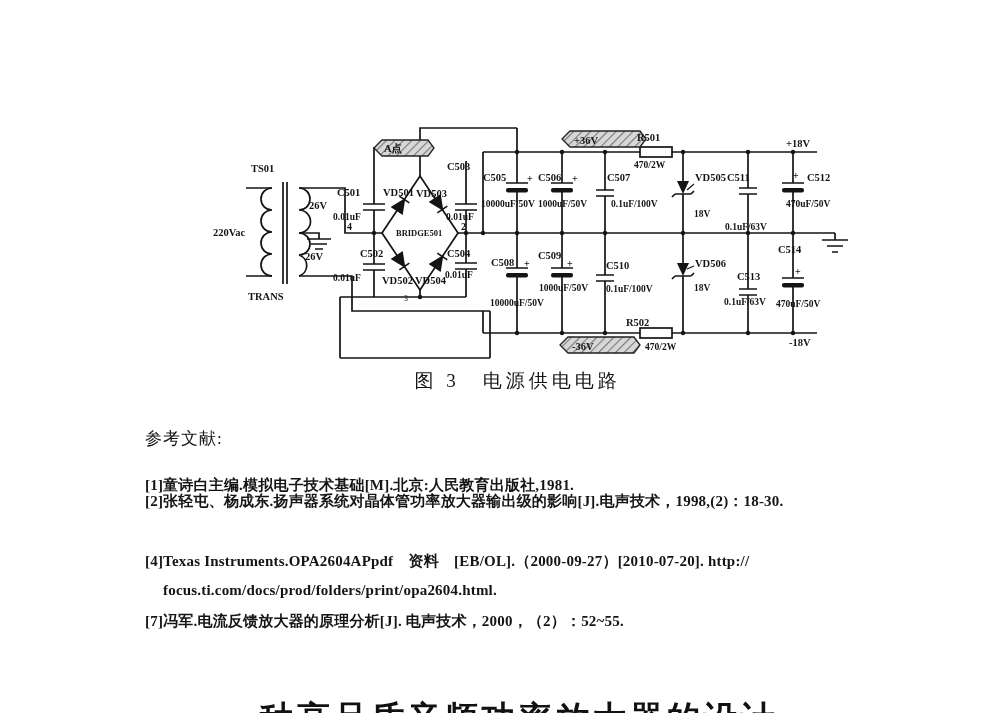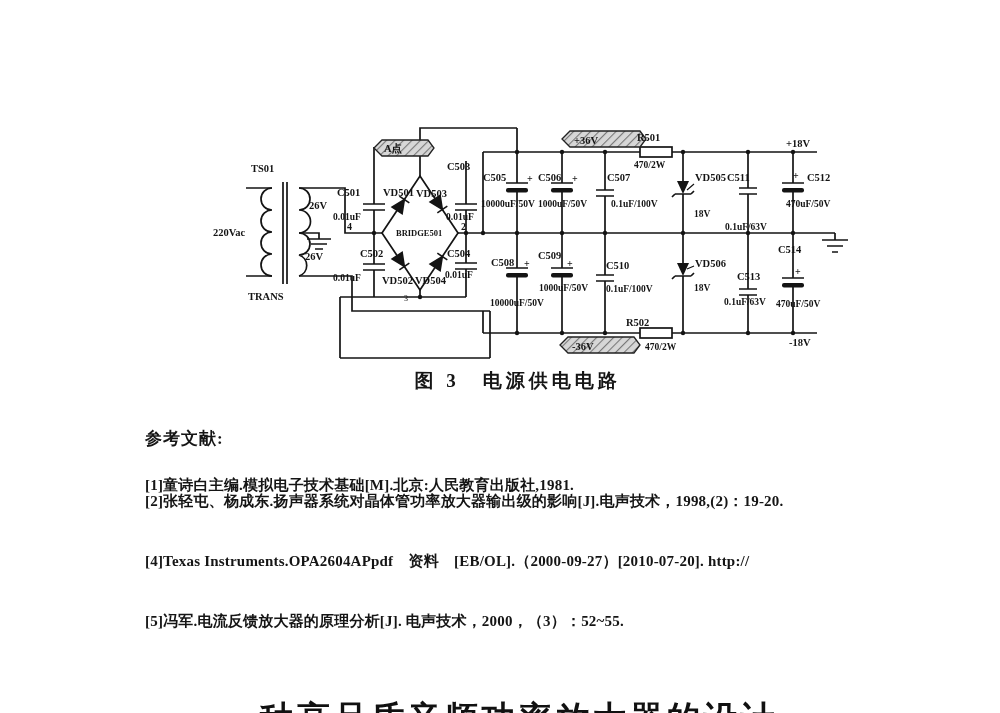--- a/index.html
+++ b/index.html
@@ -6,22 +6,22 @@
   .page{position:relative;width:1000px;height:713px;background:#fff;overflow:hidden;
         font-family:"Liberation Serif","DejaVu Serif",serif;color:#151515;}
   .schematic{position:absolute;left:0;top:0;}
   .schematic text{fill:#141414;font-family:"Liberation Serif","DejaVu Serif",serif;}
   .lbl{font-size:10.5px;font-weight:bold;}
   .val{font-size:9.5px;font-weight:bold;}
   .pin{font-size:10px;font-weight:bold;}
   .tiny{font-size:8px;}
   .banner-text{font-size:10.5px;font-weight:bold;fill:#101010;}
   .caption{position:absolute;left:0;right:0;top:368px;text-align:center;padding-left:35px;
-           font-size:19px;font-weight:bold;letter-spacing:4px;}
-  .refs-heading{position:absolute;left:145px;top:427px;font-size:17px;font-weight:bold;letter-spacing:1px;}
+           font-size:19px;font-weight:normal;letter-spacing:4px;}
+  .refs-heading{position:absolute;left:145px;top:427px;font-size:17px;font-weight:normal;letter-spacing:1px;}
   .ref-line{position:absolute;left:145px;font-size:15px;font-weight:600;white-space:nowrap;letter-spacing:0.2px;}
   .ref-indent{left:163px;}
   .cut-title{position:absolute;left:0;right:0;top:696px;height:17px;overflow:hidden;
              text-align:center;font-size:34px;font-weight:bold;letter-spacing:3px;color:#111;}
 </style>
 </head>
 <body>
 
 <div class="page">
 
@@ -212,19 +212,20 @@
     <text class="val" x="776" y="307">470uF/50V</text>
 
     <text class="lbl" x="786" y="147">+18V</text>
     <text class="lbl" x="789" y="346">-18V</text>
   </svg>
 
   <div class="caption">图 3　电源供电电路</div>
 
   <div class="refs-heading">参考文献:</div>
   <div class="ref-line" style="top:476px">[1]童诗白主编.模拟电子技术基础[M].北京:人民教育出版社,1981.</div>
-  <div class="ref-line" style="top:492px">[2]张轻屯、杨成东.扬声器系统对晶体管功率放大器输出级的影响[J].电声技术，1998,(2)：19-20.</div>
+  <div class="ref-line" style="top:492px">[2]张轻屯、杨成东.扬声器系统对晶体管功率放大器输出级的影响[J].电声技术，1998,(2)：18-30.</div>
   <div class="ref-line" style="top:552px">[4]Texas  Instruments.OPA2604APpdf　资料　[EB/OL].（2000-09-27）[2010-07-20]. http://</div>
-  <div class="ref-line" style="top:612px">[5]冯军.电流反馈放大器的原理分析[J]. 电声技术，2000，（3）：52~55.</div>
+  <div class="ref-line ref-indent" style="top:582px">focus.ti.com/docs/prod/folders/print/opa2604.html.</div>
+  <div class="ref-line" style="top:612px">[7]冯军.电流反馈放大器的原理分析[J]. 电声技术，2000，（2）：52~55.</div>
 
   <div class="cut-title">一种高品质音频功率放大器的设计</div>
 
 </div>
 
 </body></html>

